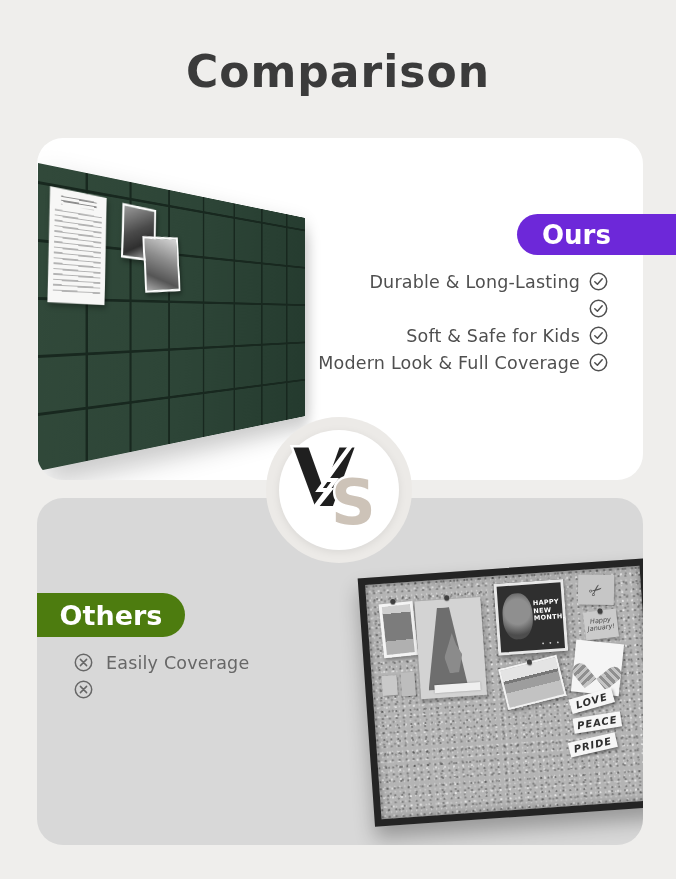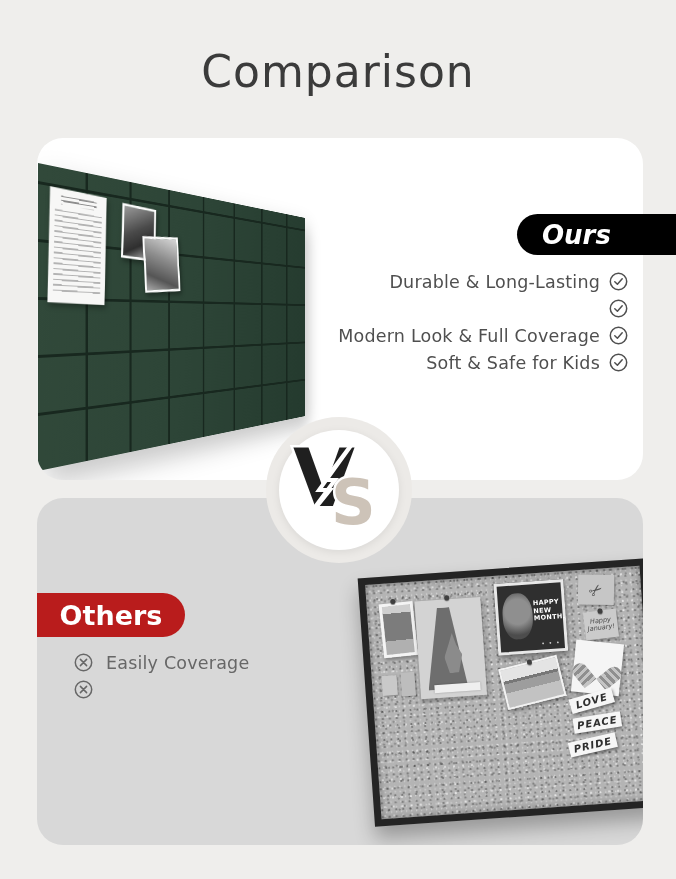--- a/index.html
+++ b/index.html
@@ -1,19 +1,19 @@
 <!DOCTYPE html>
 <html><head>
 <meta charset="utf-8">
 <style>
   html,body{margin:0;padding:0;}
   .page{position:relative;width:676px;height:879px;background:#efeeec;overflow:hidden;
         font-family:"DejaVu Sans","Liberation Sans",sans-serif;}
   .title{position:absolute;left:0;top:46px;width:676px;text-align:center;
-         font-size:44px;font-weight:400;letter-spacing:1px;color:#3b3b3b;}
+         font-size:44px;font-weight:700;letter-spacing:1px;color:#3b3b3b;}
 
   
   .card{position:absolute;border-radius:26px;overflow:hidden;}
   .card-ours{left:37px;top:138px;width:606px;height:342px;background:#ffffff;}
   .card-others{left:37px;top:498px;width:606px;height:347px;background:#d8d8d8;}
 
   
   .green-board{position:absolute;left:1px;top:25px;width:458px;height:308px;
     transform-origin:left center;
     transform:perspective(349px) rotateY(25deg);
@@ -29,28 +29,28 @@
   .gb-doc .doc-body{position:absolute;left:8%;top:22px;width:84%;height:86px;
     background:repeating-linear-gradient(180deg,#b3b3b3 0 1.5px,transparent 1.5px 5.5px);}
   .gb-photo{position:absolute;border:3px solid #fbfbfb;box-shadow:2px 3px 6px rgba(0,0,0,.4);}
   .gb-photo-1{left:104px;top:26px;width:44px;height:56px;transform:rotate(2deg);
     background:linear-gradient(155deg,#9a9a9a 0%,#4a4a4a 45%,#2f2f2f 70%,#bdbdbd 100%);}
   .gb-photo-2{left:136px;top:58px;width:50px;height:60px;transform:rotate(-4deg);
     background:linear-gradient(200deg,#d6d6d6 0%,#8d8d8d 40%,#555 75%,#a9a9a9 100%);}
 
   
   .pill{position:absolute;display:flex;align-items:center;color:#fff;z-index:6;}
-  .pill-ours{left:517px;top:214px;width:159px;height:41px;background:#000000;
-    border-radius:21px 0 0 21px;font-size:26px;font-weight:600;padding-left:25px;box-sizing:border-box;font-style:italic;}
-  .pill-others{left:37px;top:593px;width:148px;height:44px;background:#b91c1c;
+  .pill-ours{left:517px;top:214px;width:159px;height:41px;background:#6d28d9;
+    border-radius:21px 0 0 21px;font-size:26px;font-weight:600;padding-left:25px;box-sizing:border-box;}
+  .pill-others{left:37px;top:593px;width:148px;height:44px;background:#4d7c0f;
     border-radius:0 22px 22px 0;font-size:27px;font-weight:600;justify-content:center;}
 
   
   ul.features{list-style:none;margin:0;padding:0;position:absolute;z-index:5;}
-  .ours-list{right:48px;top:268px;text-align:right;color:#4f4f4f;}
+  .ours-list{right:68px;top:268px;text-align:right;color:#4f4f4f;}
   .ours-list li{height:27px;display:flex;align-items:center;justify-content:flex-end;gap:9px;
     font-size:17.5px;letter-spacing:.2px;}
   .others-list{left:74px;top:649px;color:#676767;}
   .others-list li{height:27px;display:flex;align-items:center;gap:13px;font-size:17.5px;letter-spacing:.2px;}
   .li-icon{flex:0 0 auto;display:block;}
 
   
   .vs-badge{position:absolute;left:266px;top:417px;width:146px;height:146px;border-radius:50%;
     background:#eceae7;z-index:7;}
   .vs-inner{position:absolute;left:13px;top:13px;width:120px;height:120px;border-radius:50%;
@@ -146,28 +146,28 @@
           <path d="M5.8 9.8 L8.4 12.3 L13.2 6.8" fill="none" stroke="#4f4f4f" stroke-width="1.5" stroke-linecap="round" stroke-linejoin="round"></path>
         </svg>
     </li>
     <li>
       <svg class="li-icon" width="19" height="19" viewBox="0 0 19 19">
           <circle cx="9.5" cy="9.5" r="8.2" fill="none" stroke="#4f4f4f" stroke-width="1.5"></circle>
           <path d="M5.8 9.8 L8.4 12.3 L13.2 6.8" fill="none" stroke="#4f4f4f" stroke-width="1.5" stroke-linecap="round" stroke-linejoin="round"></path>
         </svg>
     </li>
     <li>
+      <span>Soft &amp; Safe for Kids</span>
+      <svg class="li-icon" width="19" height="19" viewBox="0 0 19 19">
+          <circle cx="9.5" cy="9.5" r="8.2" fill="none" stroke="#4f4f4f" stroke-width="1.5"></circle>
+          <path d="M5.8 9.8 L8.4 12.3 L13.2 6.8" fill="none" stroke="#4f4f4f" stroke-width="1.5" stroke-linecap="round" stroke-linejoin="round"></path>
+        </svg>
+    </li>
+    <li>
       <span>Modern Look &amp; Full Coverage</span>
-      <svg class="li-icon" width="19" height="19" viewBox="0 0 19 19">
-          <circle cx="9.5" cy="9.5" r="8.2" fill="none" stroke="#4f4f4f" stroke-width="1.5"></circle>
-          <path d="M5.8 9.8 L8.4 12.3 L13.2 6.8" fill="none" stroke="#4f4f4f" stroke-width="1.5" stroke-linecap="round" stroke-linejoin="round"></path>
-        </svg>
-    </li>
-    <li>
-      <span>Soft &amp; Safe for Kids</span>
       <svg class="li-icon" width="19" height="19" viewBox="0 0 19 19">
           <circle cx="9.5" cy="9.5" r="8.2" fill="none" stroke="#4f4f4f" stroke-width="1.5"></circle>
           <path d="M5.8 9.8 L8.4 12.3 L13.2 6.8" fill="none" stroke="#4f4f4f" stroke-width="1.5" stroke-linecap="round" stroke-linejoin="round"></path>
         </svg>
     </li>
   </ul>
 
   <div class="vs-badge">
     <div class="vs-inner">
       <svg width="120" height="120" viewBox="0 0 120 120">

